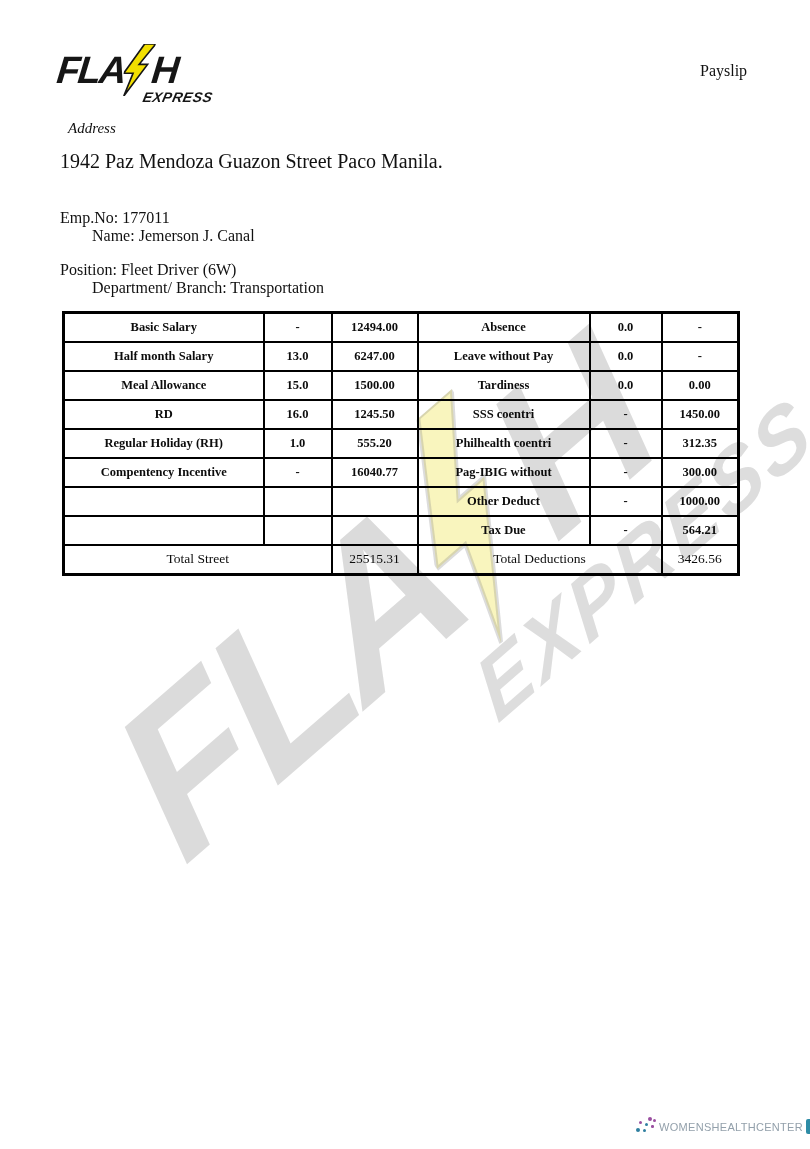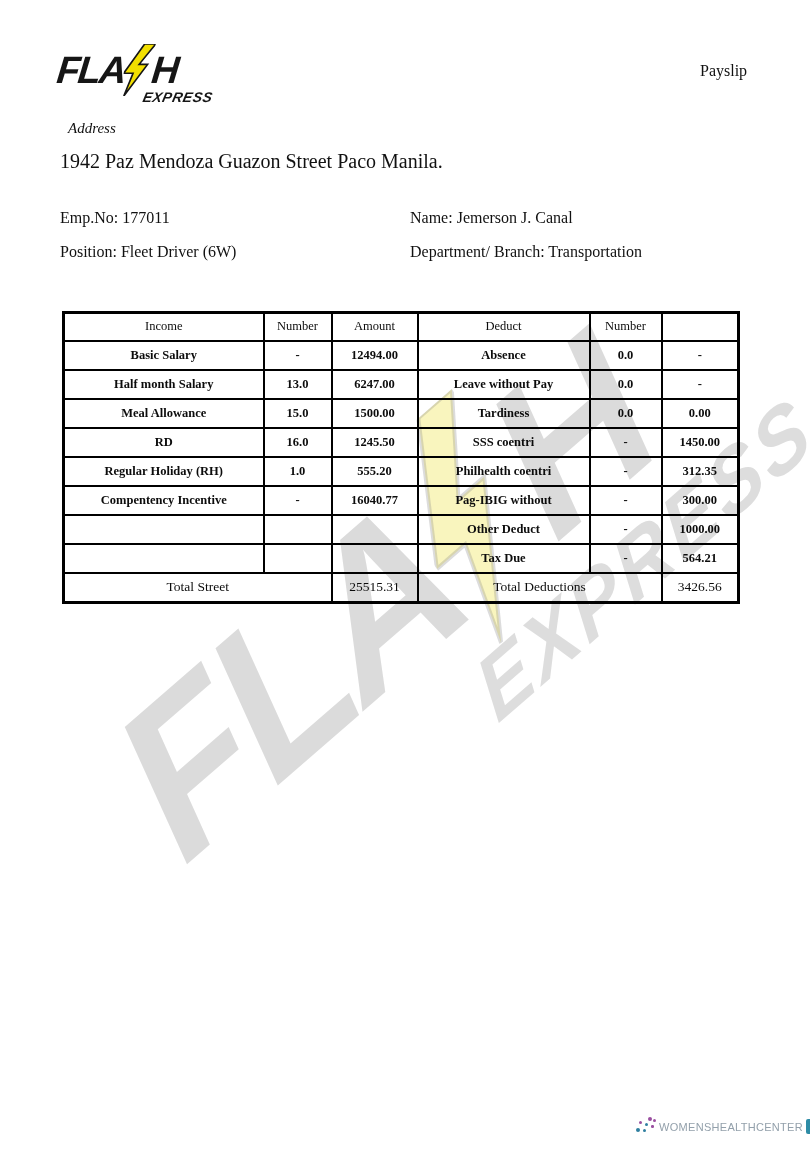--- a/index.html
+++ b/index.html
@@ -26,23 +26,23 @@
     margin-left:86px; margin-top:-7px;
   }
 
   .payslip-title { position:absolute; left:700px; top:62px; font-size:16px; z-index:2; }
 
   
   .address-label { position:absolute; left:68px; top:120px; font-size:15px; z-index:2;font-style:italic; }
   .address-line  { position:absolute; left:60px; top:150px; font-size:20px; z-index:2; }
 
   .info { position:absolute; left:60px; top:209px; width:695px; z-index:2; font-size:16px; }
-  .info-row { display:flex; margin-bottom:16px; }
+  .info-row { display:flex; margin-bottom:16px;flex-direction:column; }
   .info-left  { flex:none; width:350px; }
-  .info-right { flex:none; }
+  .info-right { flex:none;margin-left:32px; }
 
   
   table.payslip {
     position:absolute; left:62px; top:311px; width:675px; z-index:2;
     border-collapse:collapse; table-layout:fixed;
     font-family:"Liberation Serif", serif; font-size:12.5px; color:#0c0c0c;
     background:transparent;
   }
   table.payslip th, table.payslip td {
     border:2px solid #000; text-align:center; vertical-align:middle;
@@ -140,28 +140,20 @@
   <table class="payslip">
     <colgroup>
       <col style="width:200px">
         <col style="width:68px">
         <col style="width:86px">
       <col style="width:172px">
         <col style="width:72px">
         <col style="width:77px">
     </colgroup>
     <tbody>
-      <tr class="hdr">
-        <th>Income</th>
-        <th>Number</th>
-        <th>Amount</th>
-        <th>Deduct</th>
-        <th>Number</th>
-        <th></th>
-      </tr>
       <tr class="data">
         <td>Basic Salary</td>
         <td>-</td>
         <td>12494.00</td>
         <td>Absence</td>
         <td>0.0</td>
         <td>-</td>
       </tr>
       <tr class="data">
         <td>Half month Salary</td>

